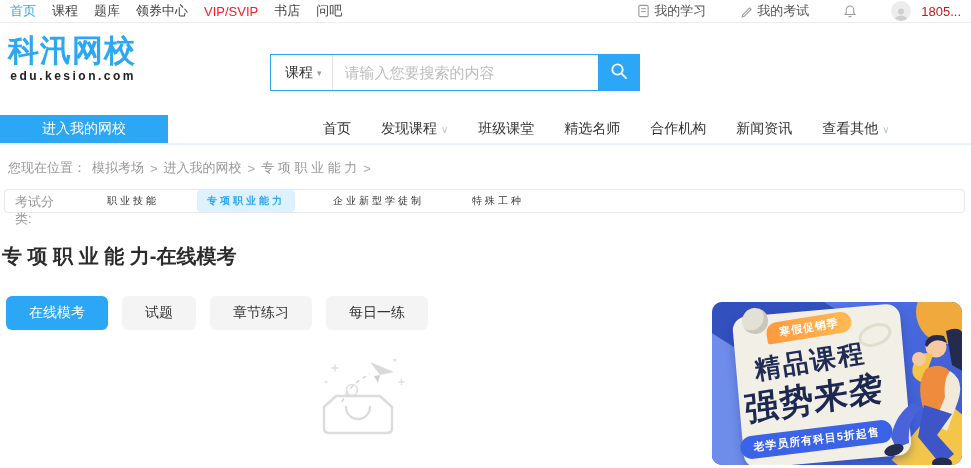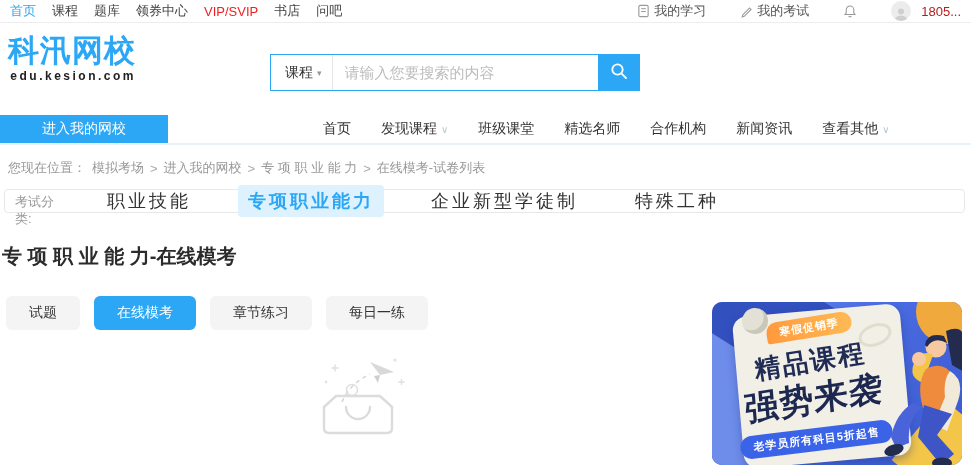--- a/index.html
+++ b/index.html
@@ -49,22 +49,22 @@
   .breadcrumb { padding:14px 10px 10px 8px; font-size:13px; color:#999;
     display:flex; align-items:center; gap:6px; }
   .breadcrumb a { color:#999; text-decoration:none; cursor:pointer; }
   .crumb-sep { color:#aaa; }
 
   
   .filterbox { position:relative; margin:2px 6px 0 4px; border:1px solid #e8e8e8;
     border-radius:4px; height:24px; display:flex; align-items:center; padding-left:10px; }
   .filter-label { width:52px; font-size:13px; color:#999; line-height:17px;
     margin-top:18px;  }
-  .filter-options { display:flex; align-items:center; gap:37px; margin-left:30px;
-    font-size:18px; letter-spacing:3px; }
+  .filter-options { display:flex; align-items:center; gap:28px; margin-left:30px;
+    font-size:10px; letter-spacing:3px; }
   .filter-opt { color:#333; cursor:pointer; padding:4px 10px; border-radius:4px; white-space:nowrap; }
   .filter-opt.active { background:#ddf1fe; color:#2ba7f5; font-weight:bold; }
 
   
   .page-title { margin:30px 0 0 2px; font-size:20px; font-weight:bold; color:#2b2b2b; }
 
   
   .content { display:flex; align-items:flex-start; margin-top:26px; }
   .main-col { flex:1; }
   .tabs { display:flex; gap:14px; margin-left:6px; }
@@ -209,40 +209,39 @@
 </div>
 
 <div class="breadcrumb">
   <span>您现在位置：</span>
   <a>模拟考场</a>
   <span class="crumb-sep">&gt;</span>
   <a>进入我的网校</a>
   <span class="crumb-sep">&gt;</span>
   <a>专 项 职 业 能 力</a>
   <span class="crumb-sep">&gt;</span>
-  <span>在线模考-试卷列表</span>
 </div>
 
 <div class="filterbox">
   <div class="filter-label">考试分类:</div>
   <div class="filter-options">
     <div class="filter-opt">职业技能</div>
     <div class="filter-opt active">专项职业能力</div>
     <div class="filter-opt">企业新型学徒制</div>
     <div class="filter-opt">特殊工种</div>
   </div>
 </div>
 
 <h1 class="page-title">专 项 职 业 能 力-在线模考</h1>
 
 <div class="content">
   <div class="main-col">
     <div class="tabs">
+      <div class="tab active">在线模考</div>
       <div class="tab">试题</div>
-      <div class="tab active">在线模考</div>
       <div class="tab">章节练习</div>
       <div class="tab">每日一练</div>
     </div>
     <div class="empty">
       <span>
         <svg width="120" height="92" viewBox="0 0 120 92">
           <g stroke="#dcdcdc" stroke-width="2.4" fill="none" stroke-linecap="round">
             <path d="M28 55 L40 44 H84 L96 55"></path>
             <path d="M28 55 V76 Q28 81 33 81 H91 Q96 81 96 76 V55"></path>
             <path d="M50 55 a12 12 0 0 0 24 0"></path>

